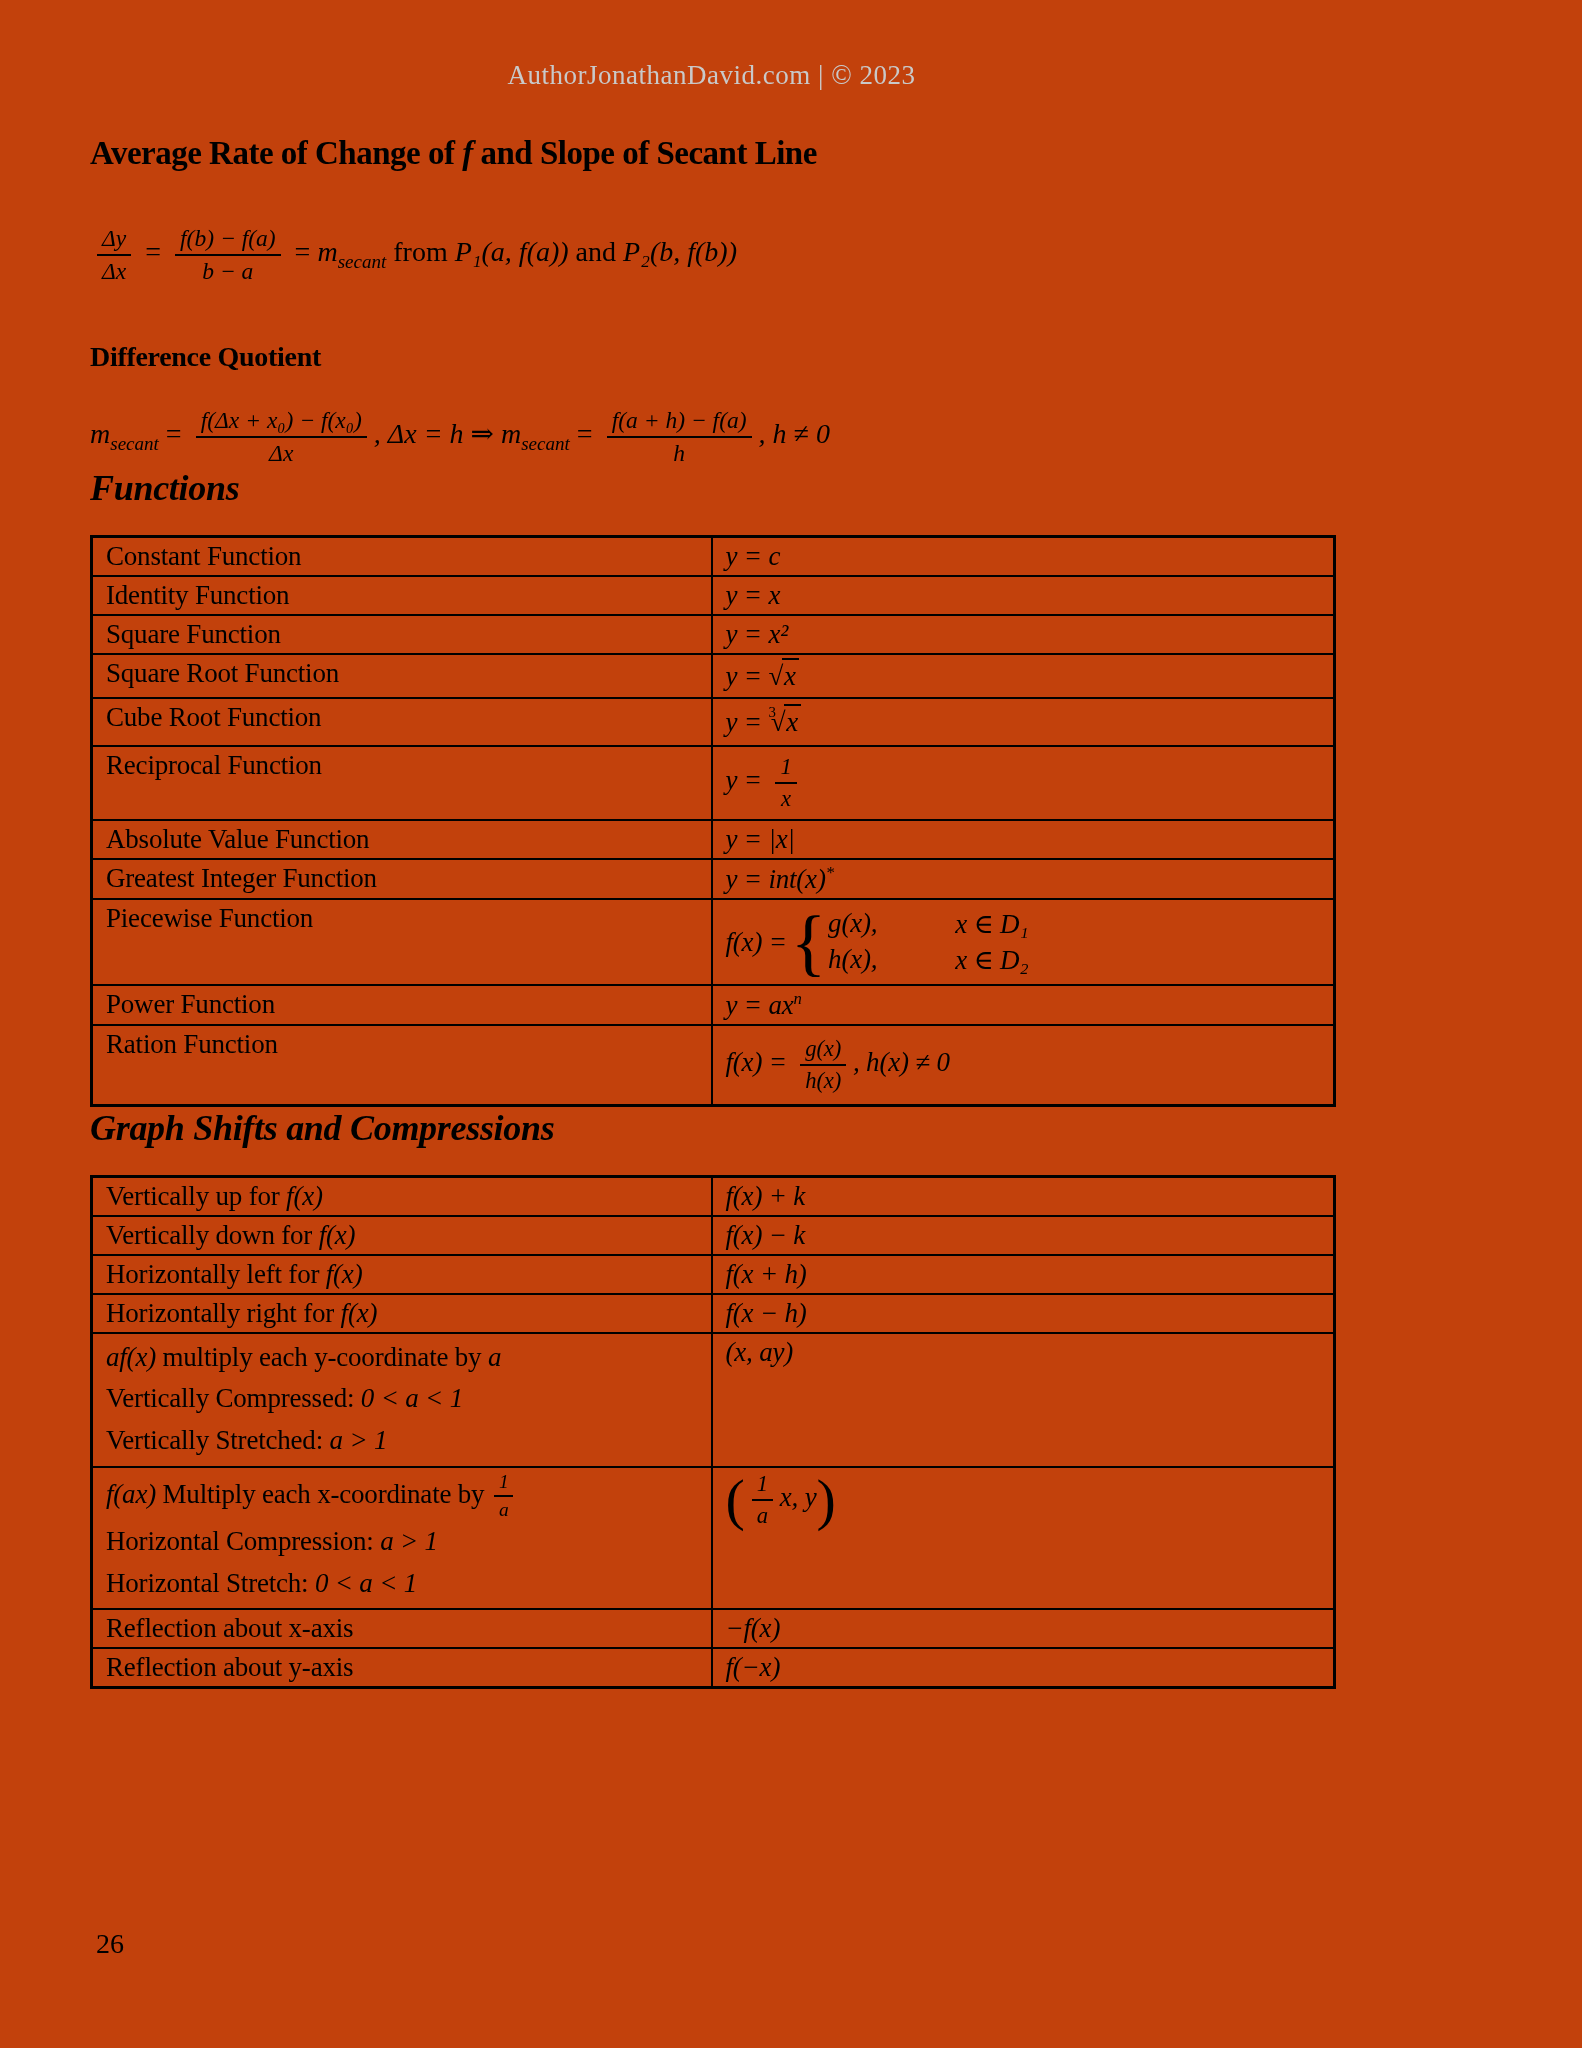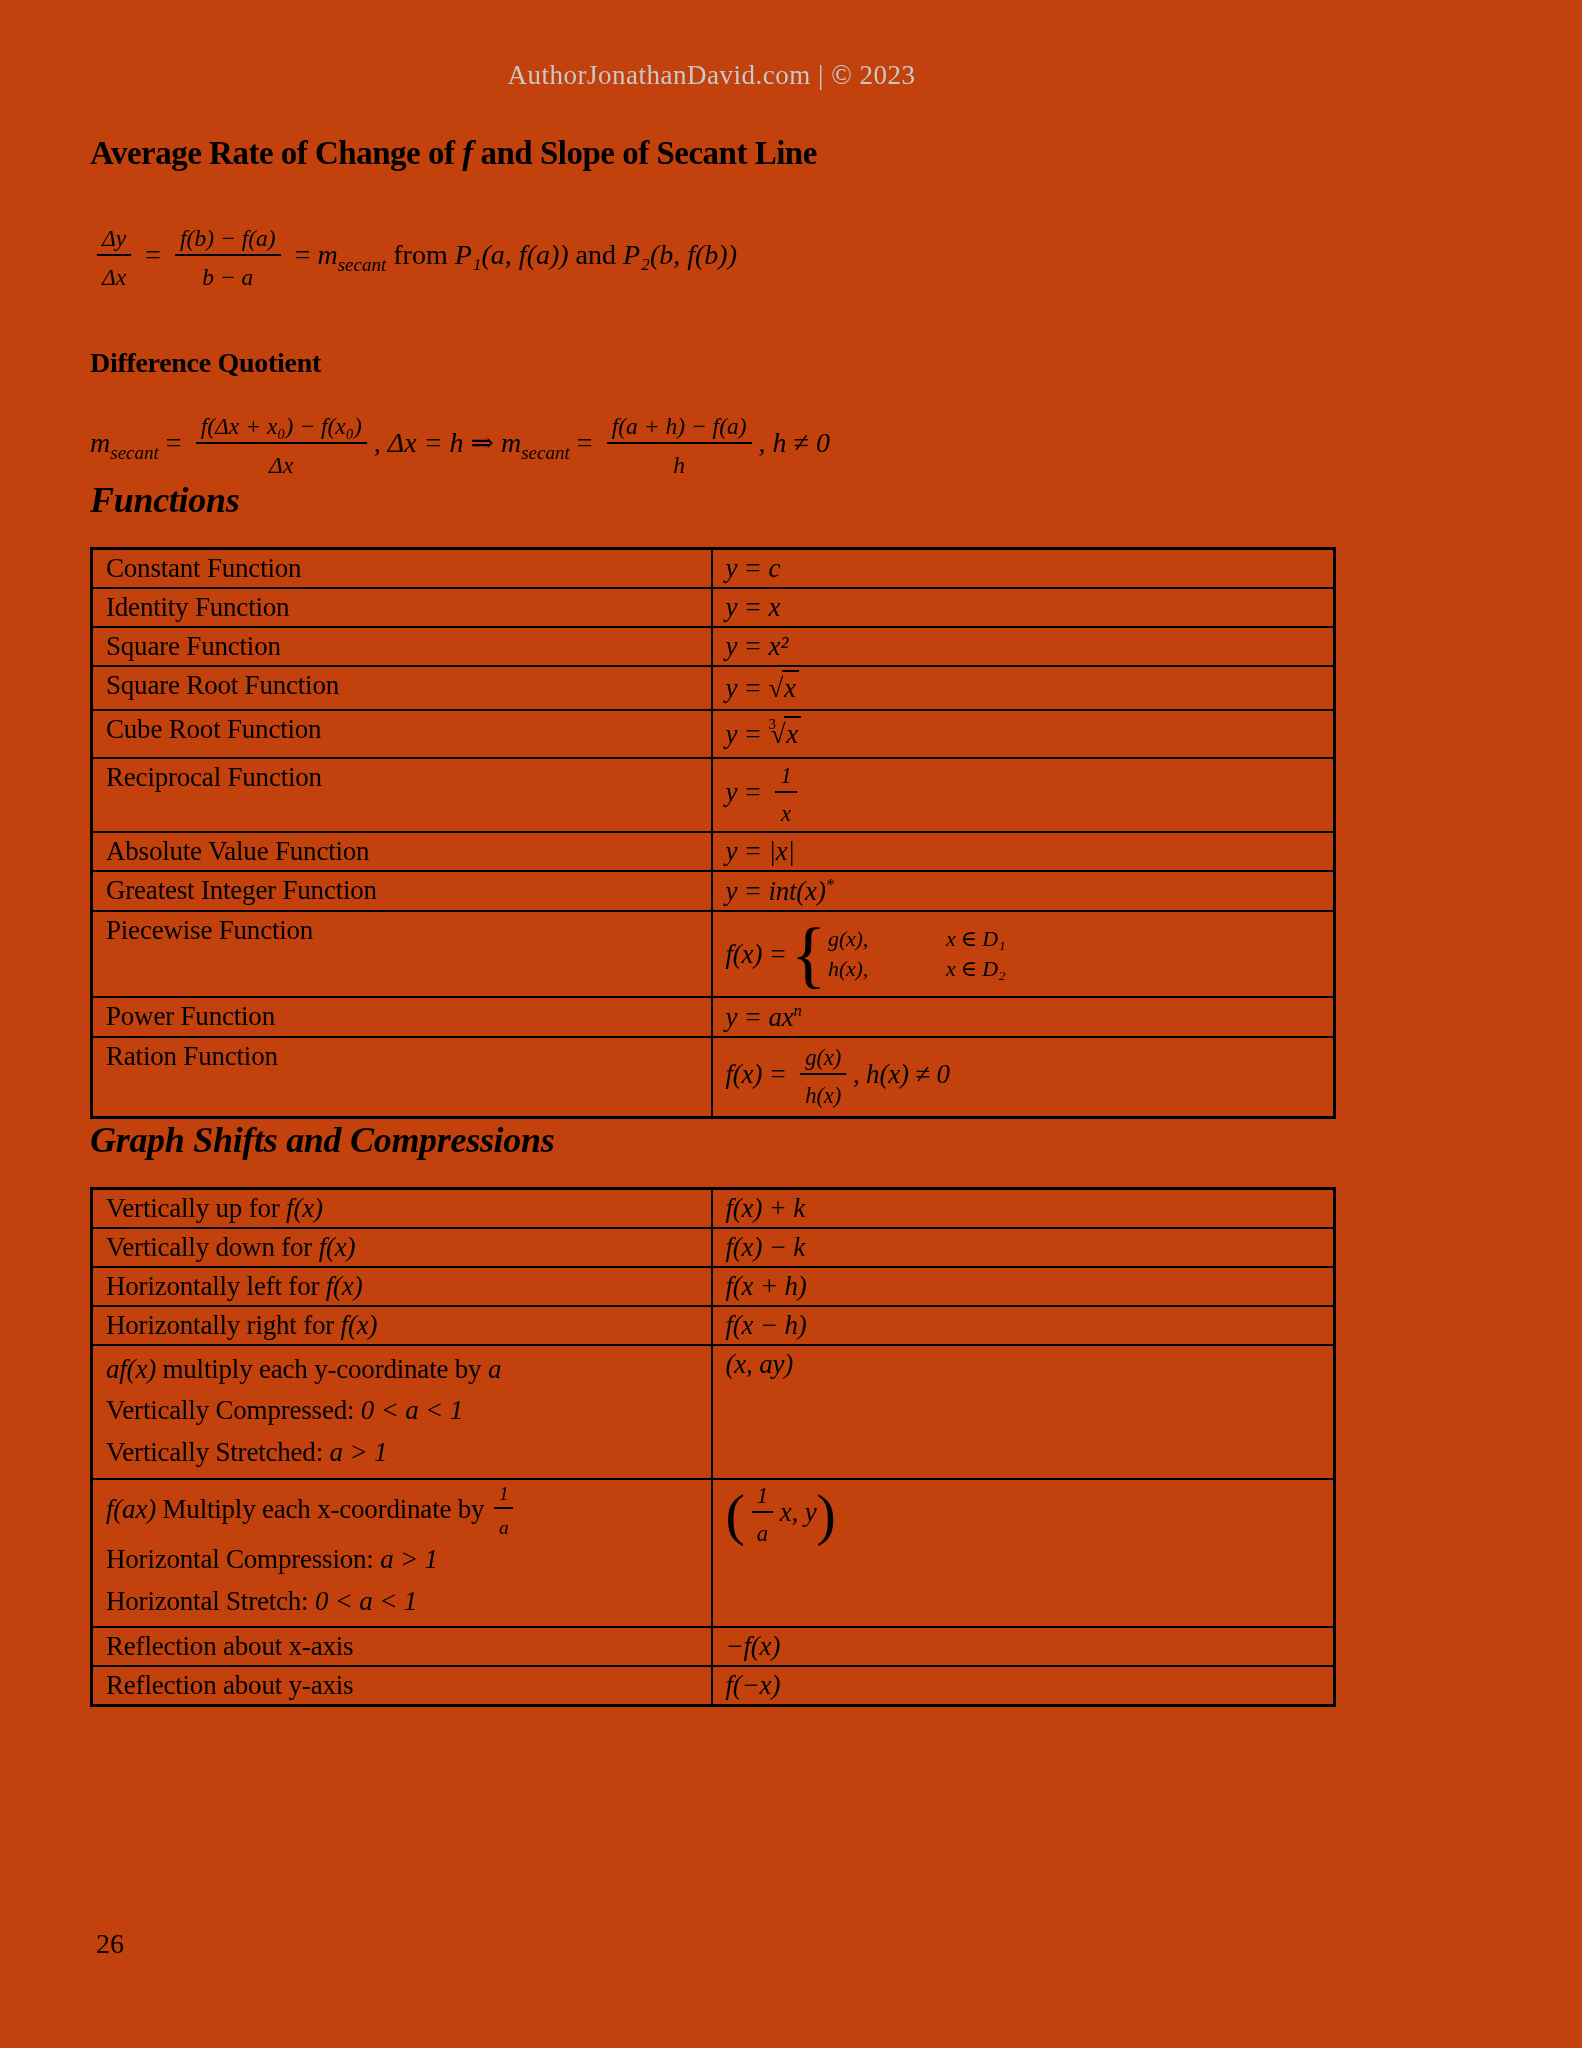--- a/index.html
+++ b/index.html
@@ -48,21 +48,21 @@
 
   .frac{
     display:inline-block;
     text-align:center;
     vertical-align:middle;
     font-size:0.84em;
     line-height:1.15;
     margin:0 7px;
   }
   .frac .num{display:block;border-bottom:2.5px solid #000;padding:0 5px 2px 5px;}
-  .frac .den{display:block;padding:8px 5px 0 5px;}
+  .frac .den{display:block;padding:2px 5px 0 5px;}
   .frac.small{font-size:0.72em;margin:0 3px;}
 
   table.sheet{
     border-collapse:collapse;
     width:1243px;
     margin-top:26px;
     border:3px solid #000;
     table-layout:fixed;
   }
   table.sheet td{
@@ -89,21 +89,21 @@
   .sqrt{white-space:nowrap;font-style:italic;}
   .rad-sign{font-style:normal;margin-right:-1px;}
   .radicand{border-top:2px solid #000;padding:1px 3px 0 2px;}
   sup.root-idx{font-size:0.55em;font-style:normal;vertical-align:super;margin-right:-5px;position:relative;top:-4px;}
 
   sup.starsup{font-size:0.62em;vertical-align:super;}
 
   
   .piecewise{display:inline-flex;align-items:center;}
   .brace{font-size:74px;font-style:normal;line-height:0.85;font-weight:400;margin:0 2px 0 4px;}
-  .cases{display:inline-grid;grid-template-columns:auto auto;column-gap:78px;row-gap:4px;font-size:22px;}
+  .cases{display:inline-grid;grid-template-columns:auto auto;column-gap:78px;row-gap:4px;font-size:27px;}
 
   .bigparen{font-size:58px;font-style:normal;line-height:0.8;vertical-align:middle;font-weight:400;}
 
   .pagenum{
     position:absolute;
     left:96px;top:1928px;
     font-size:28px;
   }
 </style>
 </head>

